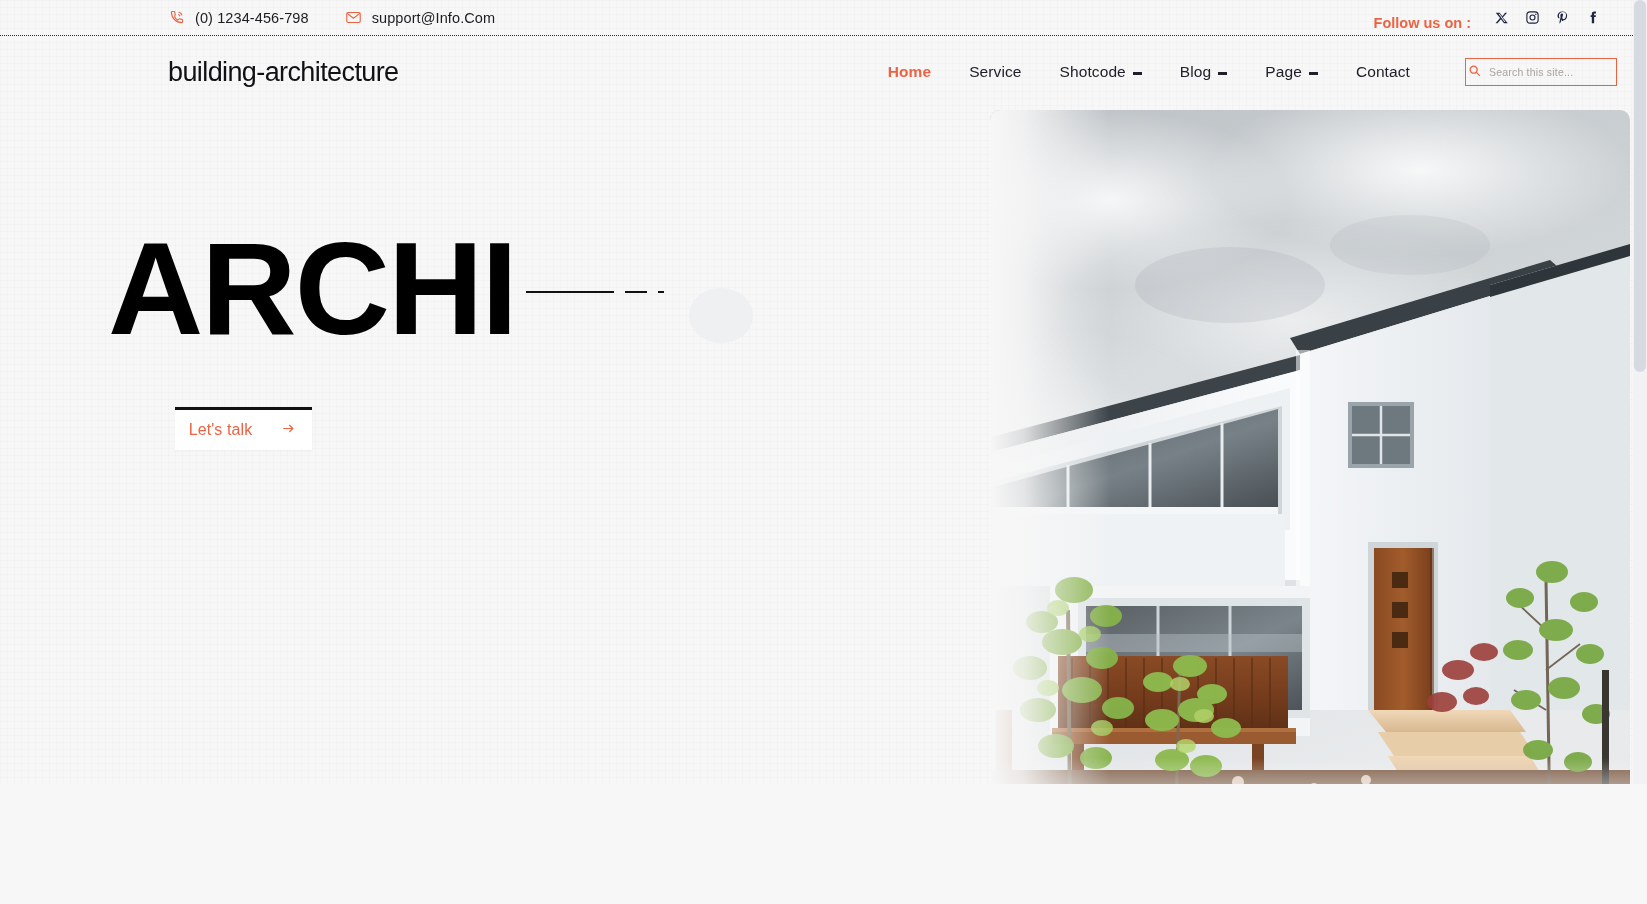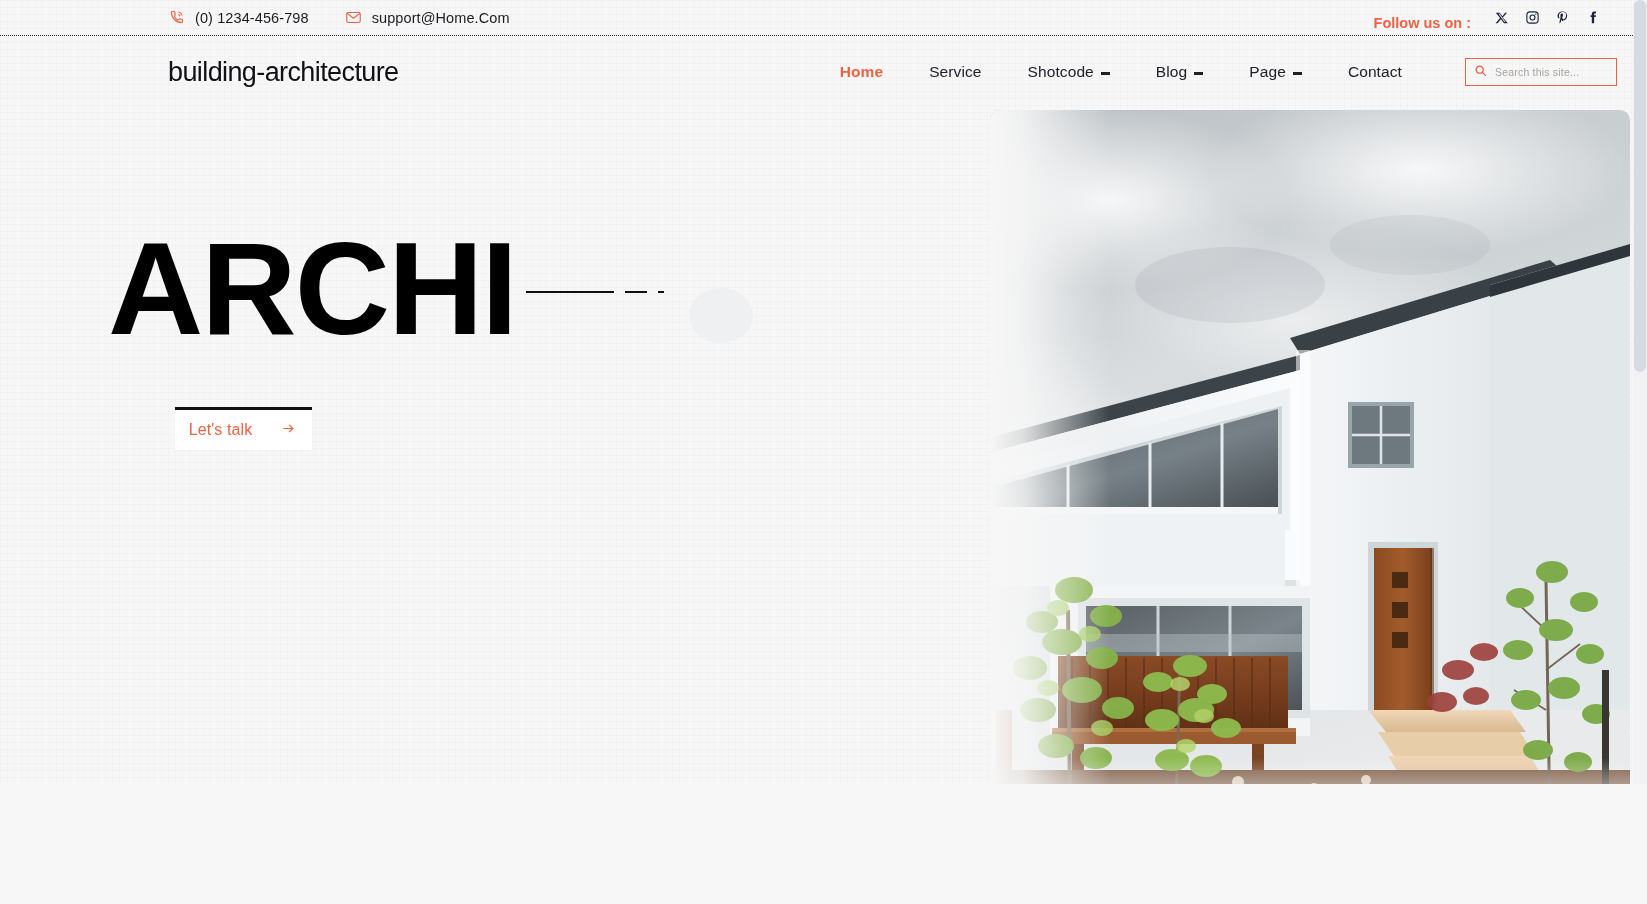--- a/index.html
+++ b/index.html
@@ -94,21 +94,21 @@
     font-size: 27px;
     font-weight: 400;
     color: #111115;
     letter-spacing: -0.6px;
     white-space: nowrap;
   }
   .nav {
     margin-left: auto;
     display: flex;
     align-items: center;
-    gap: 8px;
+    gap: 0;
   }
   .nav-item {
     display: flex;
     align-items: center;
     gap: 7px;
     font-size: 15.5px;
     color: #20202a;
     padding: 0 19px;
     white-space: nowrap;
     letter-spacing: .1px;
@@ -124,21 +124,21 @@
   }
 
   .search-box {
     margin-left: 36px;
     width: 152px;
     height: 28px;
     border: 1px solid #ec6344;
     display: flex;
     align-items: center;
     background: transparent;
-    padding: 0 8px;
+    padding: 0 2px;
     gap: 8px;
   }
   .search-box .s-ico { flex: 0 0 auto; display: block; }
   .search-input {
     border: none;
     outline: none;
     background: transparent;
     font-family: "Liberation Sans", sans-serif;
     font-size: 10.5px;
     color: #4a4a52;
@@ -293,21 +293,21 @@
         <span>(0) 1234-456-798</span>
       </a>
 
       <a class="contact-item">
         <span class="ico">
           <svg viewBox="0 0 24 24" width="17" height="17" fill="none" stroke="#ec6344" stroke-width="1.6" stroke-linecap="round" stroke-linejoin="round">
             <rect x="2.5" y="5" width="19" height="14" rx="2"></rect>
             <path d="M3.5 6.5 12 13l8.5-6.5"></path>
           </svg>
         </span>
-        <span>support@Home.Com</span>
+        <span>support@Info.Com</span>
       </a>
 
     </div>
 
     <div class="topbar-right">
       <span class="follow-label">Follow us on :</span>
 
       <a class="social-link">
         <svg viewBox="0 0 24 24" width="14" height="14" fill="currentColor">
           <path d="M17.3 3h3.3l-7.2 8.2L22 21h-6.6l-5.2-6.7L4.3 21H1l7.7-8.8L1.3 3H8l4.7 6.2L17.3 3zm-1.2 16h1.8L7.9 4.9H6L16.1 19z"></path>

